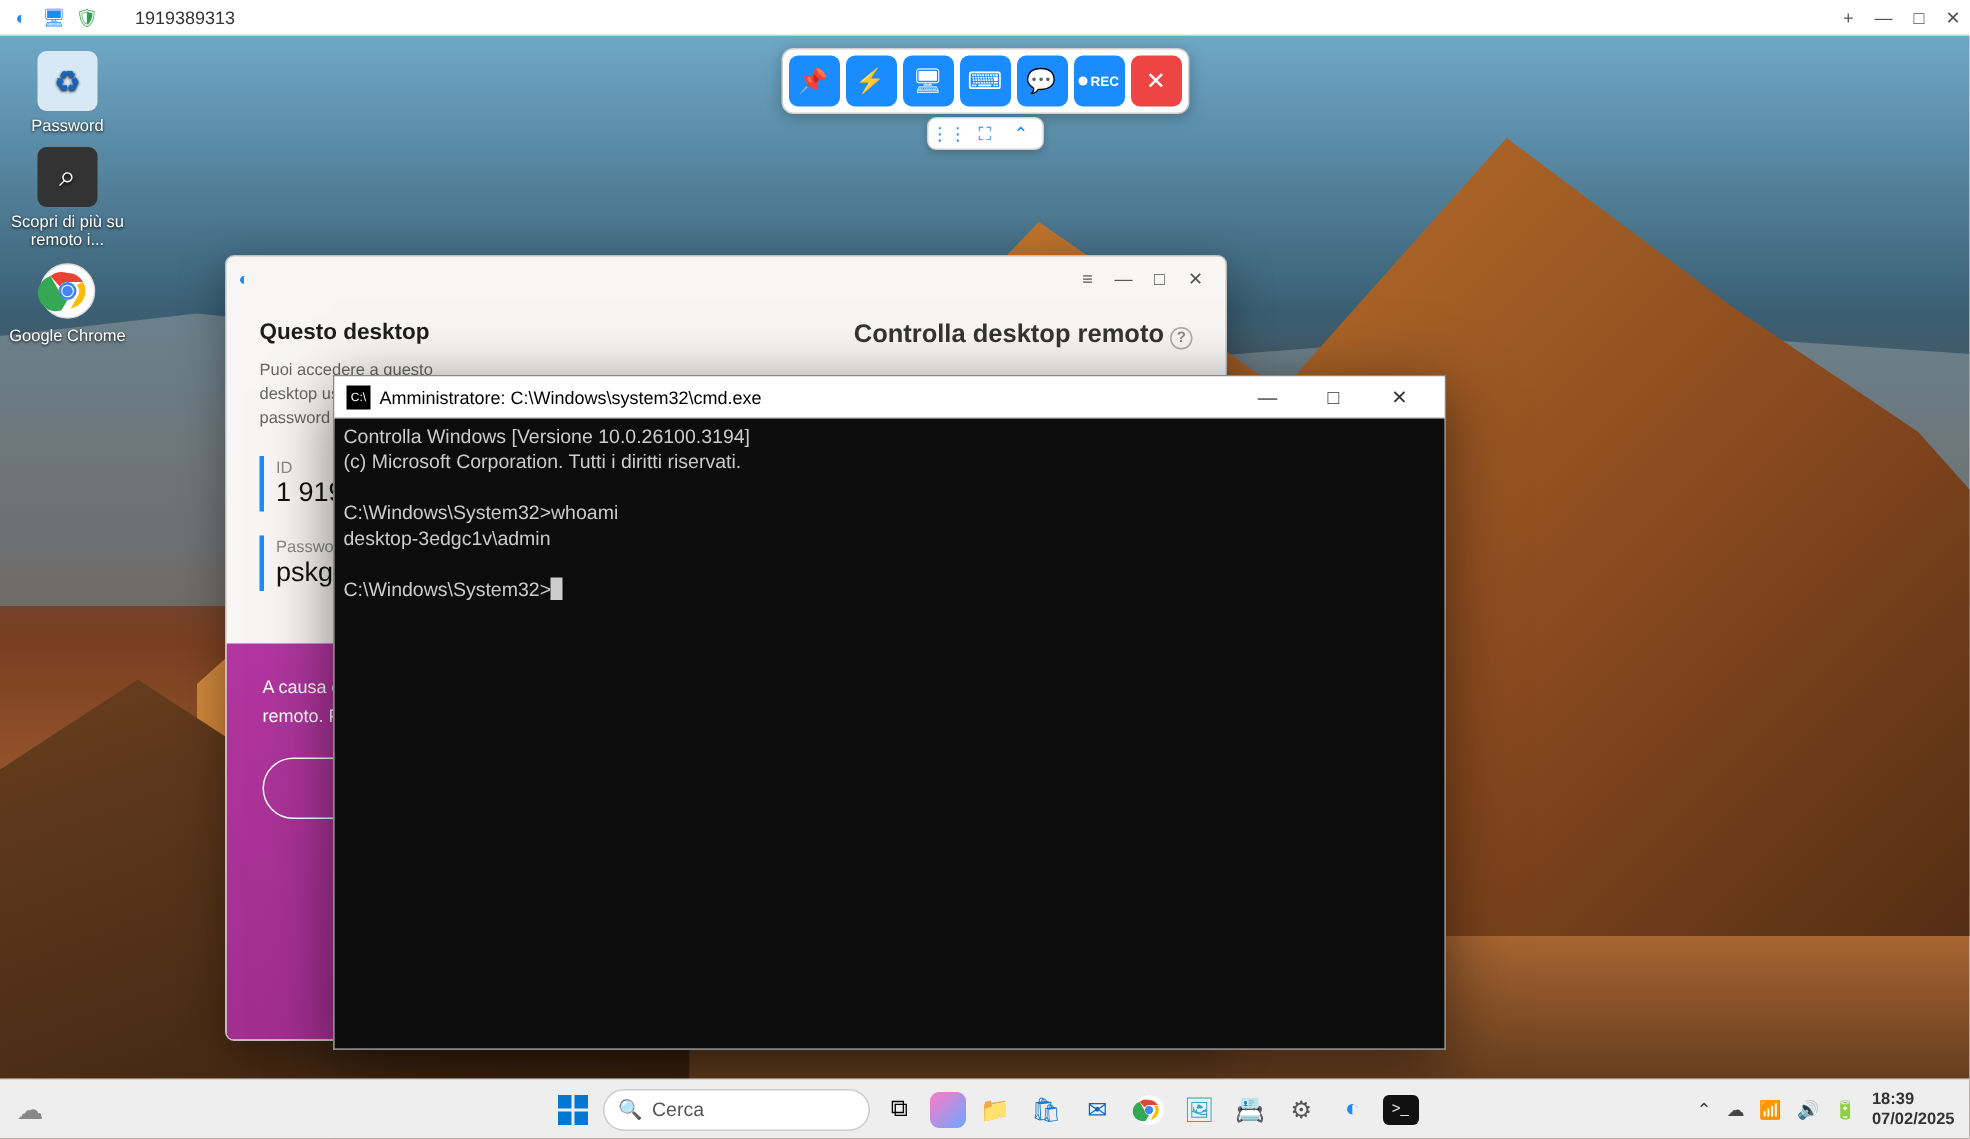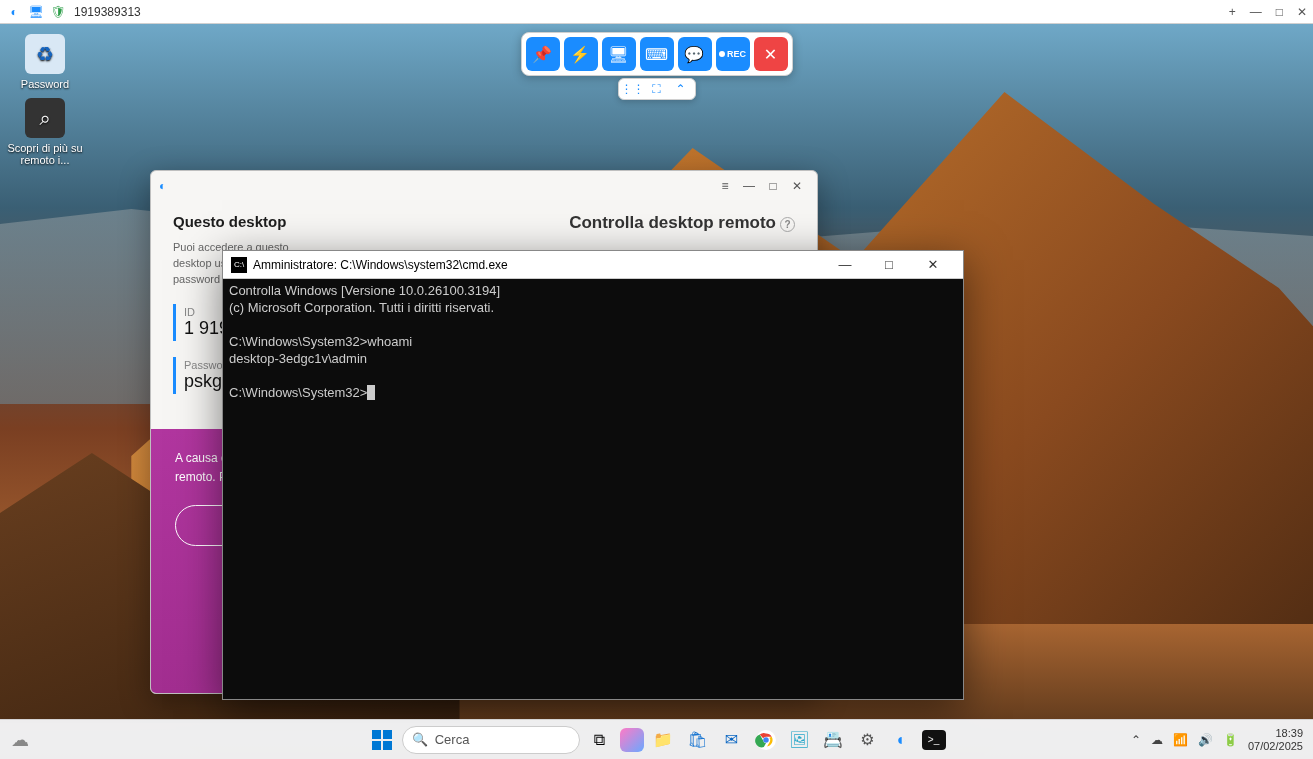--- a/index.html
+++ b/index.html
@@ -6,21 +6,21 @@
 html, body { width: 1313px; height: 759px; overflow: hidden; }
 
 
 .viewer-titlebar {
   position: absolute; left: 0; top: 0; width: 1313px; height: 24px;
   background: #ffffff; border-bottom: 1px solid #d0d0d0;
   display: flex; align-items: center; padding: 0 6px; font-size: 12px;
 }
 .viewer-titlebar .tab-icons { display: flex; gap: 6px; align-items: center; }
 .viewer-titlebar .tab-icons span { display:inline-flex; width:16px; height:16px; align-items:center; justify-content:center; }
-.viewer-titlebar .tab-label { margin-left: 8px; color:#333; }
+.viewer-titlebar .tab-label { margin-left: 24px; color:#333; }
 .viewer-titlebar .right { margin-left:auto; display:flex; gap:14px; color:#555; }
 .viewer-titlebar .right span { cursor:default; }
 
 .remote-screen {
   position:absolute; left:0; top:24px; width:1313px; height:735px;
   background: linear-gradient(180deg,#6fa8c7 0%, #3a5f74 25%, #7a3f22 55%, #b06a34 80%, #4a2d16 100%);
   overflow:hidden;
 }
 
 .mountain-back { position:absolute; left:0; top:80px; width:100%; height:300px;
@@ -82,21 +82,21 @@
 
 
 .taskbar{position:absolute; left:0; bottom:0; width:100%; height:40px; background:rgba(245,246,248,.96); border-top:1px solid rgba(0,0,0,.1); display:flex; align-items:center;}
 .taskbar .left-weather{width:40px;height:40px;display:flex;align-items:center;justify-content:center;font-size:18px;color:#888;}
 .taskbar .center{position:absolute; left:50%; transform:translateX(-50%); display:flex; align-items:center; gap:6px;}
 .taskbar .start{width:28px;height:28px;display:flex;align-items:center;justify-content:center;}
 .taskbar .start svg{display:block}
 .taskbar .search{width:178px;height:28px;background:#fff;border:1px solid #ccc;border-radius:16px;display:flex;align-items:center;padding:0 10px;font-size:13px;color:#555;gap:6px;}
 .taskbar .tbicon{width:28px;height:28px;border-radius:4px;display:flex;align-items:center;justify-content:center;font-size:16px;}
 .taskbar .tray{margin-left:auto; display:flex; align-items:center; gap:10px; padding:0 10px; font-size:11px; color:#333;}
-.taskbar .tray .clock{text-align:right; line-height:1.15;}
+.taskbar .tray .clock{line-height:1.15;font-weight:bold;}
 .taskbar .tray .ic{font-size:12px;color:#444;}
 </style>
 </head>
 <body>
 
 <div class="viewer-titlebar">
   <div class="tab-icons">
     <span style="color:#1a8cff">◐</span>
     <span style="color:#1a8cff">🖥</span>
     <span style="color:#2e9e4a">🛡</span>
@@ -116,20 +116,35 @@
   <div class="mountain-fore"></div>
 
   <div class="desktop-icons">
     <div class="dicon">
       <div class="glyph bin">♻</div>
       <div>Password</div>
     </div>
     <div class="dicon">
       <div class="glyph info-ic">⌕</div>
       <div>Scopri di più su remoto i...</div>
+    </div>
+    <div class="dicon">
+      <div class="glyph chrome-ic">
+        <svg width="40" height="40" viewBox="0 0 40 40">
+            <circle cx="20" cy="20" r="18" fill="#fff"></circle>
+            <circle cx="20" cy="20" r="18" fill="none" stroke="#ddd"></circle>
+            <path d="M20 8a12 12 0 0 1 10.4 6H20a6 6 0 0 0-5.2 3L8.6 10A12 12 0 0 1 20 8z" fill="#ea4335"></path>
+            <path d="M30.4 14A12 12 0 0 1 22 31.8l5.2-9A6 6 0 0 0 26 16z" fill="#fbbc05"></path>
+            <path d="M8.6 10l6.2 10.8A6 6 0 0 0 20 26l-4 6.9A12 12 0 0 1 8.6 10z" fill="#34a853"></path>
+            <circle cx="20" cy="20" r="6" fill="#4285f4"></circle>
+            <circle cx="20" cy="20" r="4.2" fill="#fff"></circle>
+            <circle cx="20" cy="20" r="3.5" fill="#4285f4"></circle>
+          </svg>
+      </div>
+      <div>Google Chrome</div>
     </div>
   </div>
 
   <div class="rc-toolbar">
     <div class="rc-btn">📌</div>
     <div class="rc-btn">⚡</div>
     <div class="rc-btn">🖥</div>
     <div class="rc-btn">⌨</div>
     <div class="rc-btn">💬</div>
     <div class="rc-btn rec"></div>

